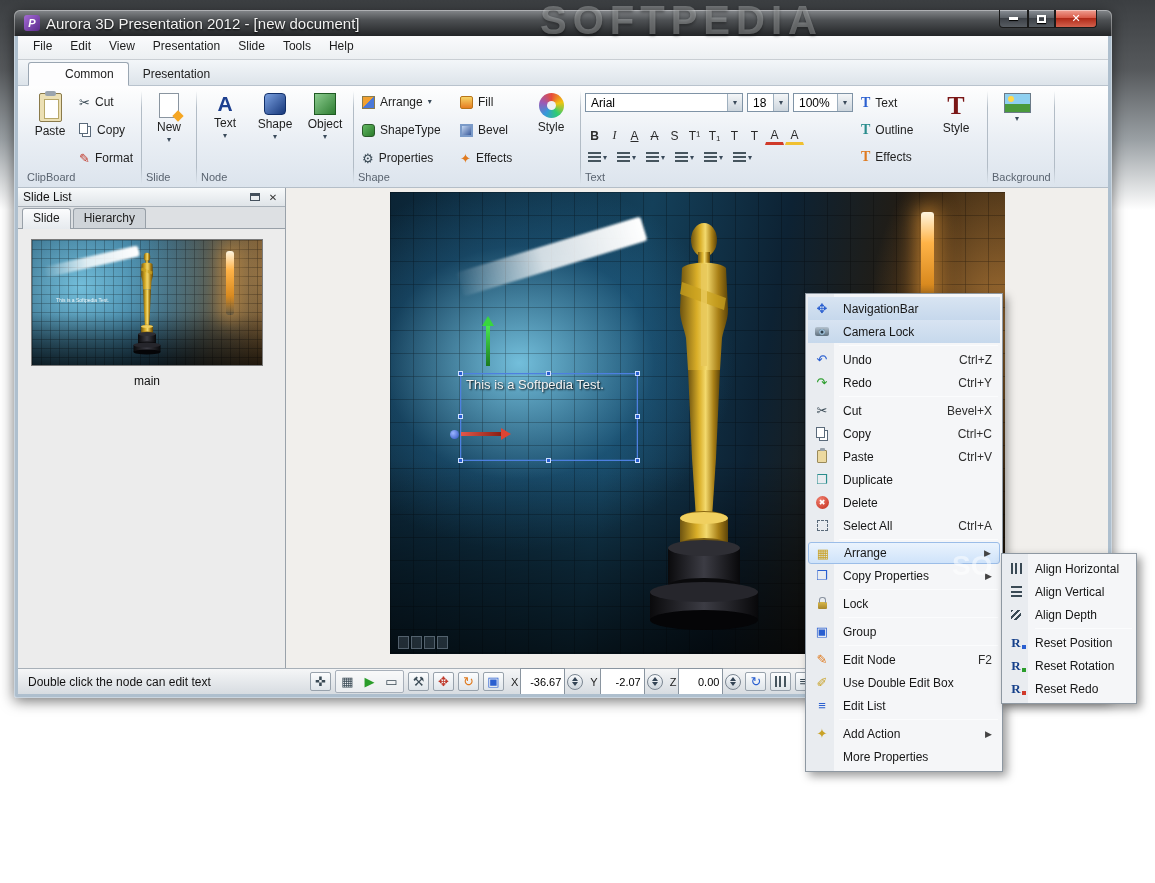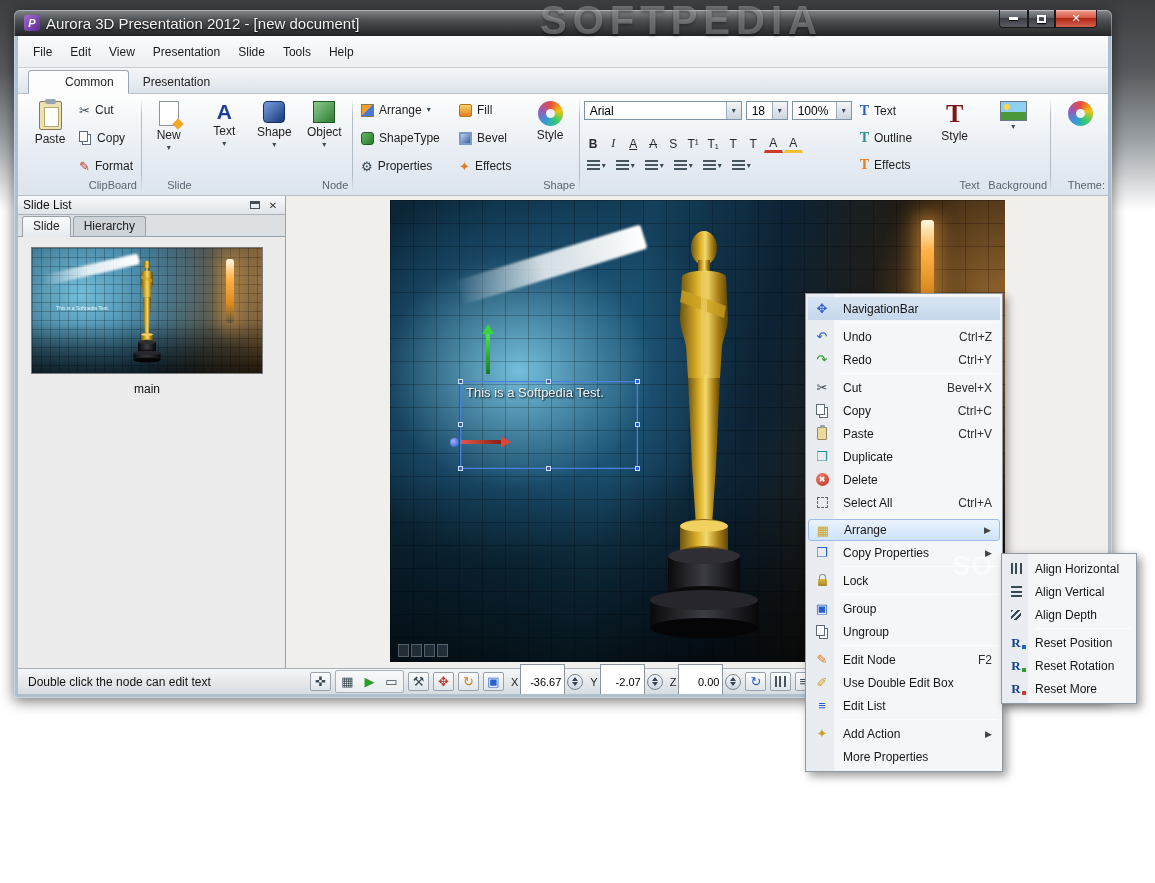--- a/index.html
+++ b/index.html
@@ -23,36 +23,36 @@
   .wb { height:18px; border:1px solid #1a1a1a; border-top:none; display:flex; align-items:center; justify-content:center;
     background:linear-gradient(180deg,#8b9097 0,#5c6167 45%,#3d4147 50%,#575c62 100%); box-shadow:inset 0 1px 0 rgba(255,255,255,.4); }
   .wb-min { width:29px; border-radius:0 0 0 4px; }
   .wb-max { width:27px; }
   .wb-close { width:42px; border-radius:0 0 4px 0;
     background:linear-gradient(180deg,#f0a092 0,#d95b49 45%,#b02a18 50%,#d4624e 100%); color:#fff; font-size:11px; }
   .wb-min i { display:block; width:9px; height:3px; background:#fff; box-shadow:0 1px 1px #000; }
   .wb-max i { display:block; width:9px; height:8px; border:2px solid #fff; box-shadow:0 1px 1px #000; }
   .wincontent { width:100%; height:100%; background:#eef1f4; display:flex; flex-direction:column; overflow:hidden; }
 
-  .menubar { height:32px; background:linear-gradient(#fafbfc,#eceff2); border-bottom:1px solid #c9ced3;
-    display:flex; align-items:center; padding-left:6px; }
+  .menubar { height:24px; background:linear-gradient(#fafbfc,#eceff2); border-bottom:1px solid #c9ced3;
+    display:flex; padding-left:6px; }
   .mb { font-size:12px; color:#1c1c1c; padding:3px 9px; cursor:default; }
 
   .tabrow { height:26px; background:linear-gradient(#f3f6f9,#dde4ea); border-bottom:1px solid #b9c3cd;
     display:flex; align-items:flex-end; padding-left:10px; }
   .tab { font-size:12px; padding:4px 14px 4px; color:#222; }
   .tab.active { background:#fdfdfe; border:1px solid #9aa6b2; border-bottom:1px solid #fdfdfe;
     border-radius:3px 3px 0 0; margin-bottom:-1px;padding-left:36px; }
 
   
   .ribbon { height:102px; background:linear-gradient(180deg,#fefefe,#e9eef4 55%,#dce4ed); border-bottom:1px solid #b4bec8;
     display:flex; padding:2px 0 0 6px; overflow:hidden; }
   .rgroup { display:flex; flex-direction:column; padding:1px 3px 0; }
   .rgc { flex:1; display:flex; gap:2px; }
-  .rgl { height:16px; text-align:right; font-size:11px; color:#5a6470; }
+  .rgl { height:16px; text-align:left; font-size:11px; color:#5a6470; }
   .rsep { width:1px; margin:3px 1px; background:linear-gradient(180deg,transparent,#b2bcc6 18%,#b2bcc6 82%,transparent); }
   .bigbtn { width:50px; display:flex; flex-direction:column; align-items:center; gap:2px; padding-top:4px; font-size:12px; color:#1e1e1e; }
   .vcol { display:flex; flex-direction:column; justify-content:space-between; padding:3px 0; }
   .smallbtn { display:flex; align-items:center; gap:5px; font-size:12px; color:#1e1e1e; padding:1px 4px; height:20px; white-space:nowrap; }
   .cv { font-size:8px; color:#3a4a5a; line-height:1; }
   .gi { line-height:1; font-size:13px; }
   .c-blue{color:#2a5fd0}.c-green{color:#2a9d2a}.c-red{color:#c0392b}.c-dark{color:#3a4a55}
   .c-orange{color:#e07b20}.c-teal{color:#2a8d8d}.c-gold{color:#c9a227}
 
   .ic-paste-big { width:23px; height:29px; background:#ece0b5; border:1px solid #8a7a4a; border-radius:2px; position:relative; }
@@ -160,21 +160,21 @@
   .statusbar { height:26px; background:linear-gradient(#f5f6f7,#d7dce1); border-top:1px solid #a8b0b8;
     display:flex; align-items:center; padding:0 10px; position:relative; }
   .hint { font-size:12px; color:#111; }
   .sb-controls { position:absolute; left:292px; top:0; height:100%; display:flex; align-items:center; gap:4px; }
   .sb-btn { min-width:21px; height:19px; border:1px solid #98a2ac; border-radius:2px;
     background:linear-gradient(#fcfdfe,#dfe5ea); display:flex; align-items:center; justify-content:center; gap:1px; font-size:12px; }
   .sb-group { display:flex; gap:1px; border:1px solid #a8b0ba; border-radius:2px; padding:1px; background:rgba(255,255,255,.45); }
   .sb-group .sb-btn { border-color:transparent; background:none; }
   .sb-field { display:flex; align-items:center; gap:2px; margin-left:3px; }
   .sb-lbl { font-size:11px; color:#222; }
-  .sb-val { width:45px; height:35px; background:#fff; border:1px solid #8a95a0; font-size:11px;
+  .sb-val { width:45px; height:28px; background:#fff; border:1px solid #8a95a0; font-size:11px;
     display:flex; align-items:center; justify-content:flex-end; padding:0 3px; }
   .sb-spin { width:16px; height:16px; border-radius:50%; border:1px solid #7a8591;
     background:linear-gradient(#f8fafc,#ccd4db); display:flex; flex-direction:column; align-items:center; justify-content:center; }
   .su { display:block; width:0; height:0; border:3px solid transparent; border-bottom:4px solid #345; margin-bottom:1px; }
   .sd { display:block; width:0; height:0; border:3px solid transparent; border-top:4px solid #345; }
   .ic-bars { width:11px; height:11px; background:repeating-linear-gradient(90deg,#46555e 0 2px,transparent 2px 4.5px); }
 
   
   .cmenu { position:absolute; left:805px; top:293px; width:198px; z-index:100;
     background:linear-gradient(90deg,#e9ecf0 0 28px,#f5f6f8 28px); border:1px solid #8e98a2;
@@ -481,28 +481,20 @@
           <div class="rgc">
             <div class="bigbtn">
               <span class="ic-bg"></span>
               <span class="cv">▾</span>
             </div>
           </div>
           <div class="rgl">Background</div>
         </div>
         <div class="rsep"></div>
 
-        <div class="rgroup" style="width:56px">
-          <div class="rgc">
-            <div class="bigbtn">
-              <span class="ic-palette"></span>
-            </div>
-          </div>
-          <div class="rgl">Theme:</div>
-        </div>
       </div>
 
       <div class="workspace">
 
         <div class="panel">
           <div class="phead">
             <span class="ptitle">Slide List</span>
             <span class="ph-dock"></span>
             <span class="ph-close">✕</span>
           </div>
@@ -630,20 +622,26 @@
     </div>
   </div>
 
   <div class="cmenu">
     <div class="mi tint">
         <span class="mic">
           <span class="gi c-blue">✥</span>
         </span>
         <span class="mil">NavigationBar</span>
       </div>
+    <div class="mi tint">
+        <span class="mic">
+          <span class="ic-cam"></span>
+        </span>
+        <span class="mil">Camera Lock</span>
+      </div>
     <div class="msep"></div>
     <div class="mi">
         <span class="mic">
           <span class="gi c-blue">↶</span>
         </span>
         <span class="mil">Undo</span>
         <span class="mis">Ctrl+Z</span>
       </div>
     <div class="mi">
         <span class="mic">
@@ -715,26 +713,20 @@
         </span>
         <span class="mil">Lock</span>
       </div>
     <div class="msep"></div>
     <div class="mi">
         <span class="mic">
           <span class="gi c-blue">▣</span>
         </span>
         <span class="mil">Group</span>
       </div>
-    <div class="mi">
-        <span class="mic">
-          <span class="ic-copy"></span>
-        </span>
-        <span class="mil">Ungroup</span>
-      </div>
     <div class="msep"></div>
     <div class="mi">
         <span class="mic">
           <span class="gi c-orange">✎</span>
         </span>
         <span class="mil">Edit Node</span>
         <span class="mis">F2</span>
       </div>
     <div class="mi">
         <span class="mic">
@@ -791,19 +783,19 @@
     <div class="mi">
         <span class="mic">
           <span class="r-ic rr">R</span>
         </span>
         <span class="mil">Reset Rotation</span>
       </div>
     <div class="mi">
         <span class="mic">
           <span class="r-ic rs">R</span>
         </span>
-        <span class="mil">Reset More</span>
+        <span class="mil">Reset Redo</span>
       </div>
   </div>
 
   <div class="wm1">SOFTPEDIA</div>
   <div class="wm2">SO</div>
 </div>
 
 </body></html>

